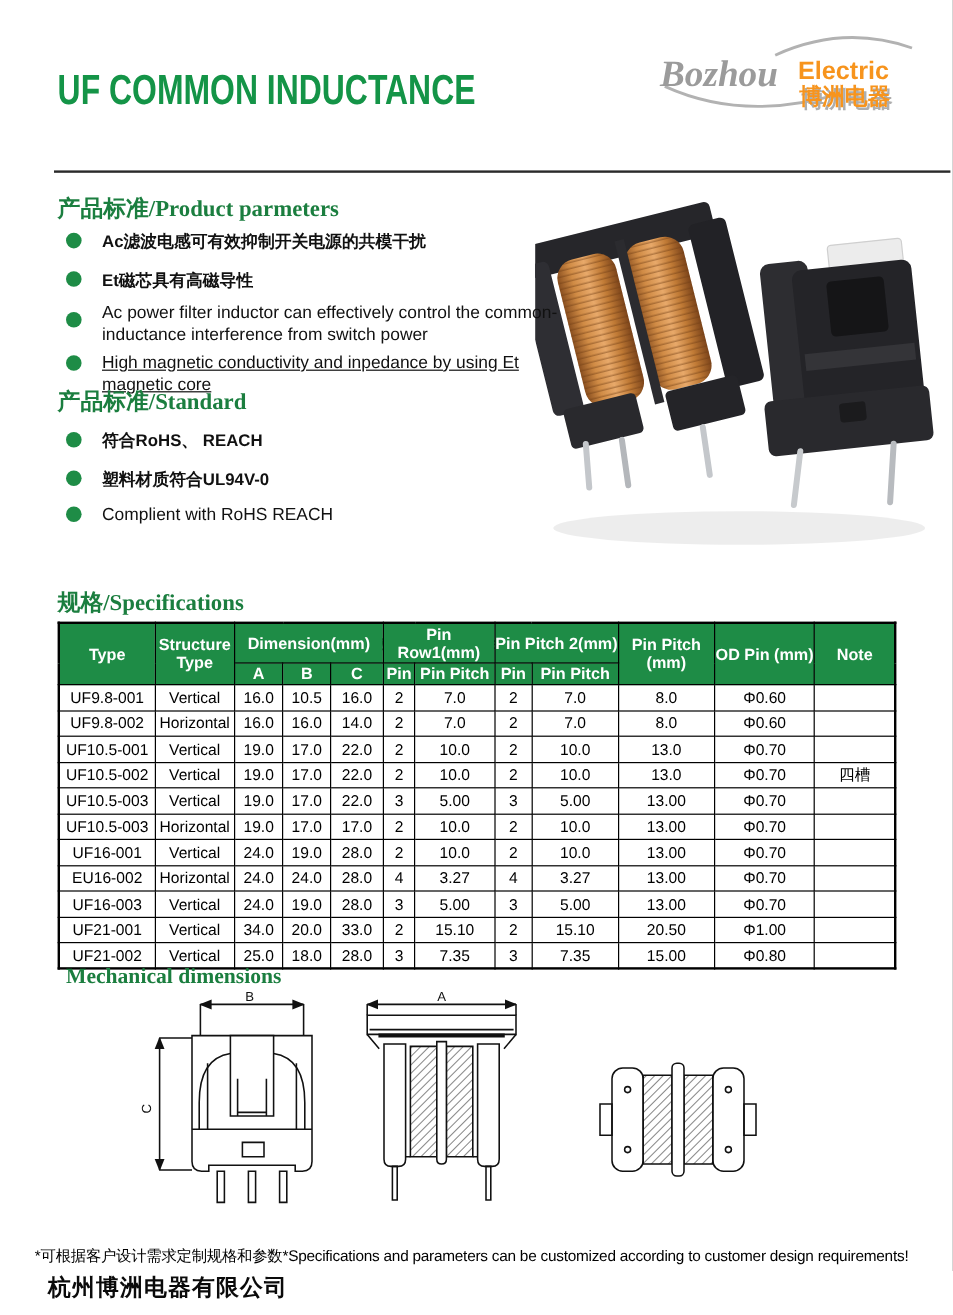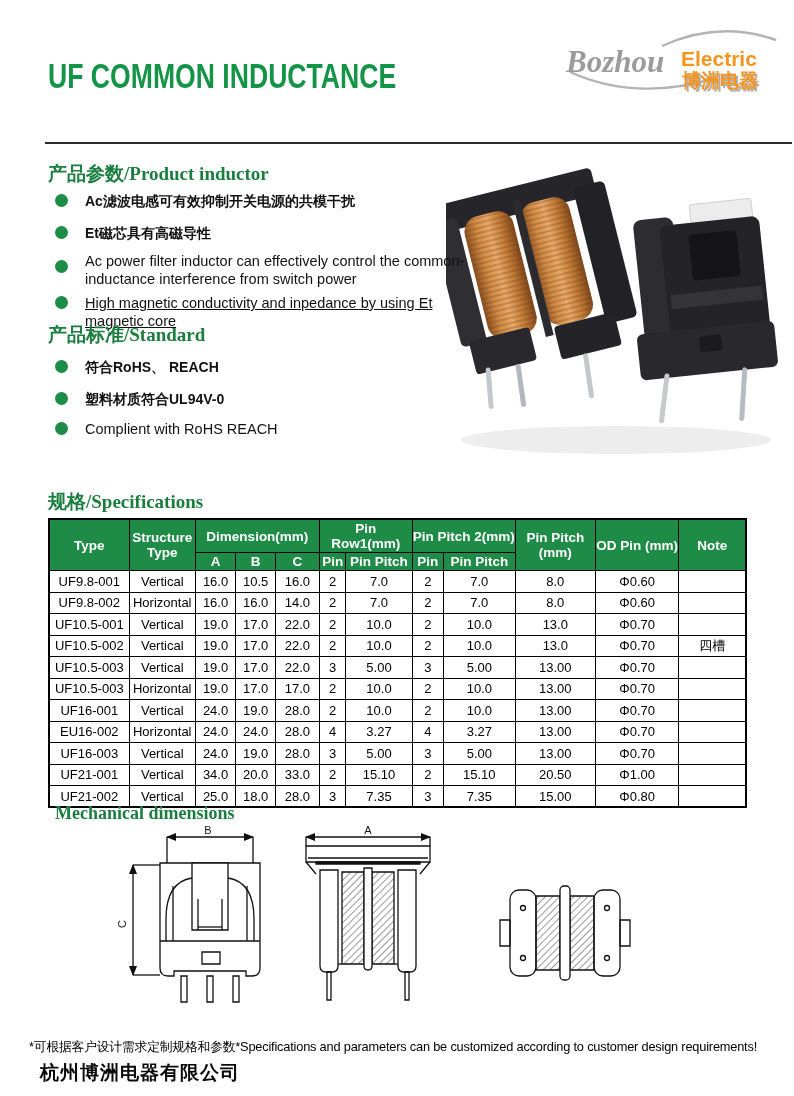--- a/index.html
+++ b/index.html
@@ -3,21 +3,21 @@
 <meta charset="utf-8">
 <style>
   * { margin:0; padding:0; box-sizing:border-box; }
   html,body { background:#888; }
   .page {
     position:relative; width:794px; height:1096px; margin:0 auto;
     background:#fff; overflow:hidden;
     font-family:"Liberation Sans", sans-serif; color:#111;
   }
   
-  .logo { position:absolute; top:20px; right:0; width:230px; height:88px;margin-left:39px; }
+  .logo { position:absolute; top:20px; right:16px; width:230px; height:88px;margin-left:39px; }
   
   .title-en {
     position:absolute; left:48px; top:56px;
     font-size:35px; font-weight:bold; color:#149447;
     letter-spacing:0px; white-space:nowrap;
     transform:scaleX(0.76); transform-origin:left center;
   }
   .title-zh {
     position:absolute; left:50px; top:100px;
     font-size:29px; font-weight:bold; letter-spacing:2px; color:#151515;
@@ -117,21 +117,21 @@
         <rect x="54" y="26" width="48" height="46" rx="4" fill="#151517"></rect>
         <rect x="30" y="84" width="92" height="14" fill="#343438"></rect>
         <rect x="-8" y="120" width="138" height="46" rx="6" fill="#29292d"></rect>
         <rect x="54" y="128" width="22" height="16" rx="3" fill="#1b1b1d"></rect>
         <path d="M 18 164 l -10 44" stroke="#c7cacd" stroke-width="5" stroke-linecap="round" fill="none"></path>
         <path d="M 96 166 l -8 48" stroke="#b8bbbf" stroke-width="5" stroke-linecap="round" fill="none"></path>
       </g>
     </svg>
   </div>
 
-  <div class="sec-heading" style="left:48px; top:161px;">产品参数/Product inductor</div>
+  <div class="sec-heading" style="left:48px; top:161px;">产品标准/Product parmeters</div>
   <ul class="bullets" style="left:52px; top:190px; width:430px; height:130px;">
     <li class="zh" style="top:2px;"><span class="dot"></span><span>Ac滤波电感可有效抑制开关电源的共模干扰</span></li>
     <li class="zh" style="top:34px;"><span class="dot"></span><span>Et磁芯具有高磁导性</span></li>
     <li style="top:62px; width:432px;"><span class="dot" style="top:8px;"></span><span>Ac  power filter inductor can effectively control the common-inductance interference from switch power</span></li>
     <li style="top:104px;text-decoration:underline;"><span class="dot"></span><span>High magnetic conductivity and inpedance by using Et magnetic core</span></li>
   </ul>
 
   <div class="sec-heading" style="left:48px; top:322px;">产品标准/Standard</div>
   <ul class="bullets" style="left:52px; top:356px; width:430px; height:120px;">
     <li class="zh" style="top:2px;"><span class="dot"></span><span>符合RoHS、 REACH</span></li>

